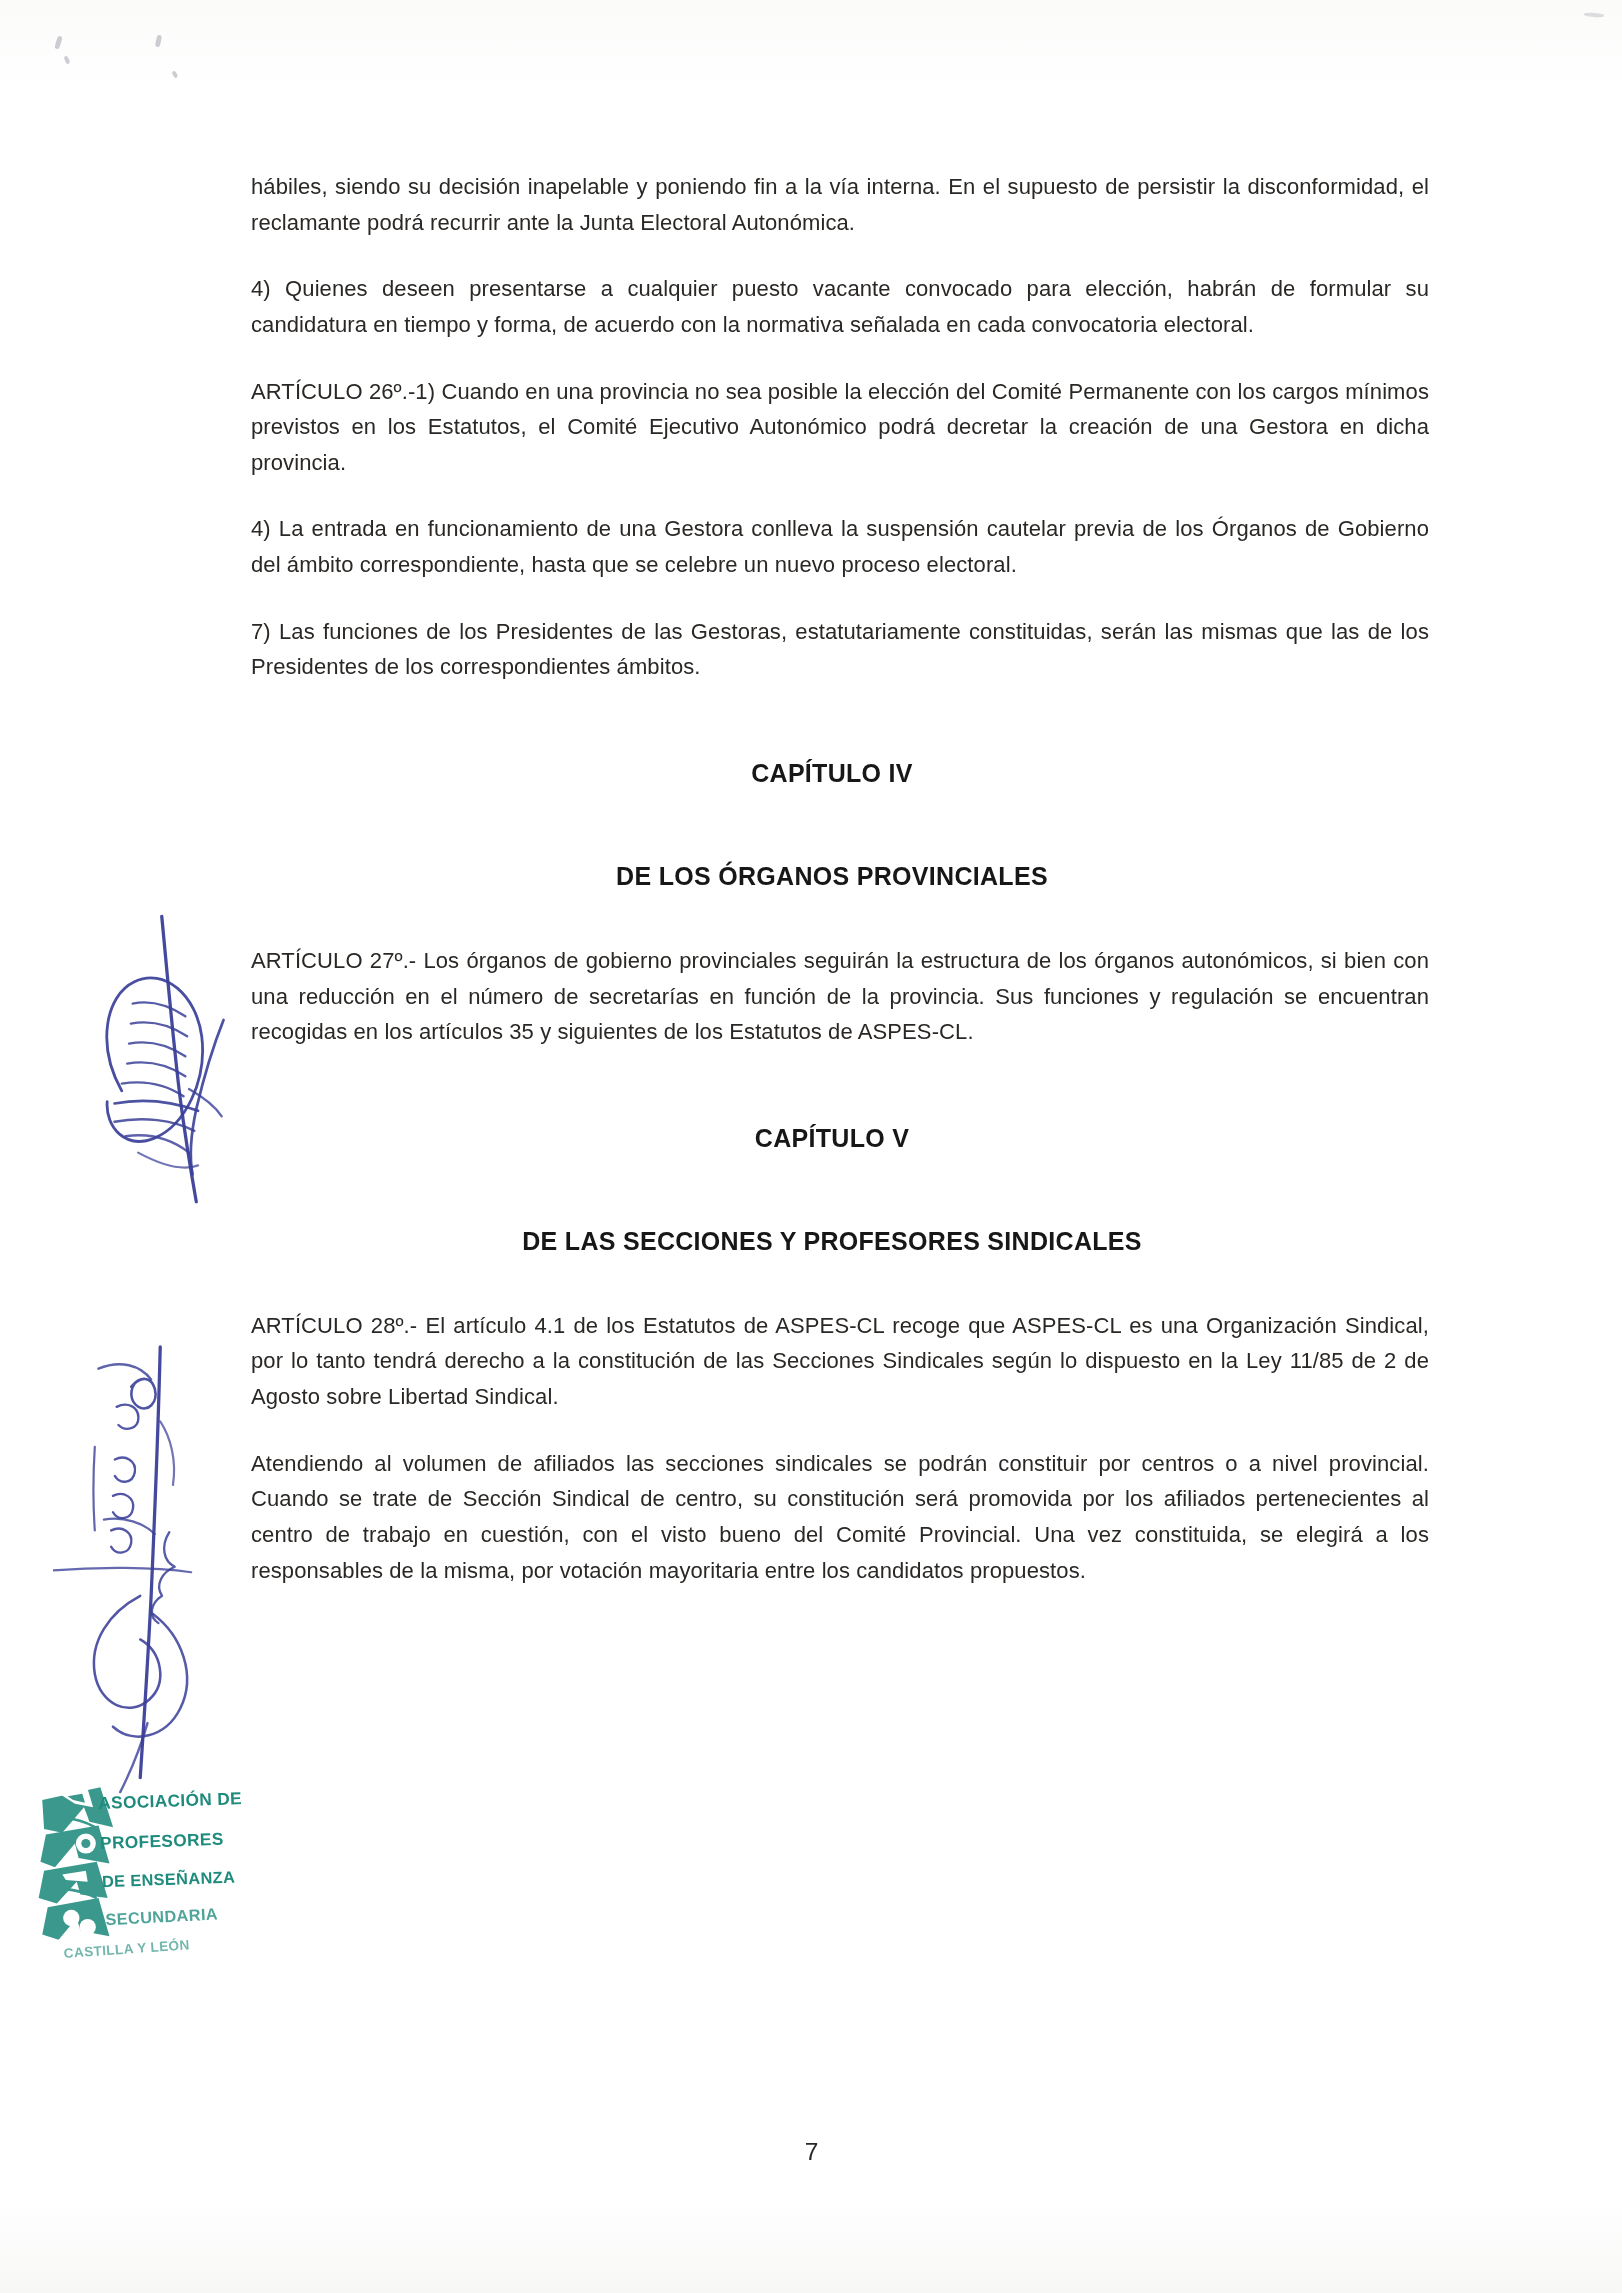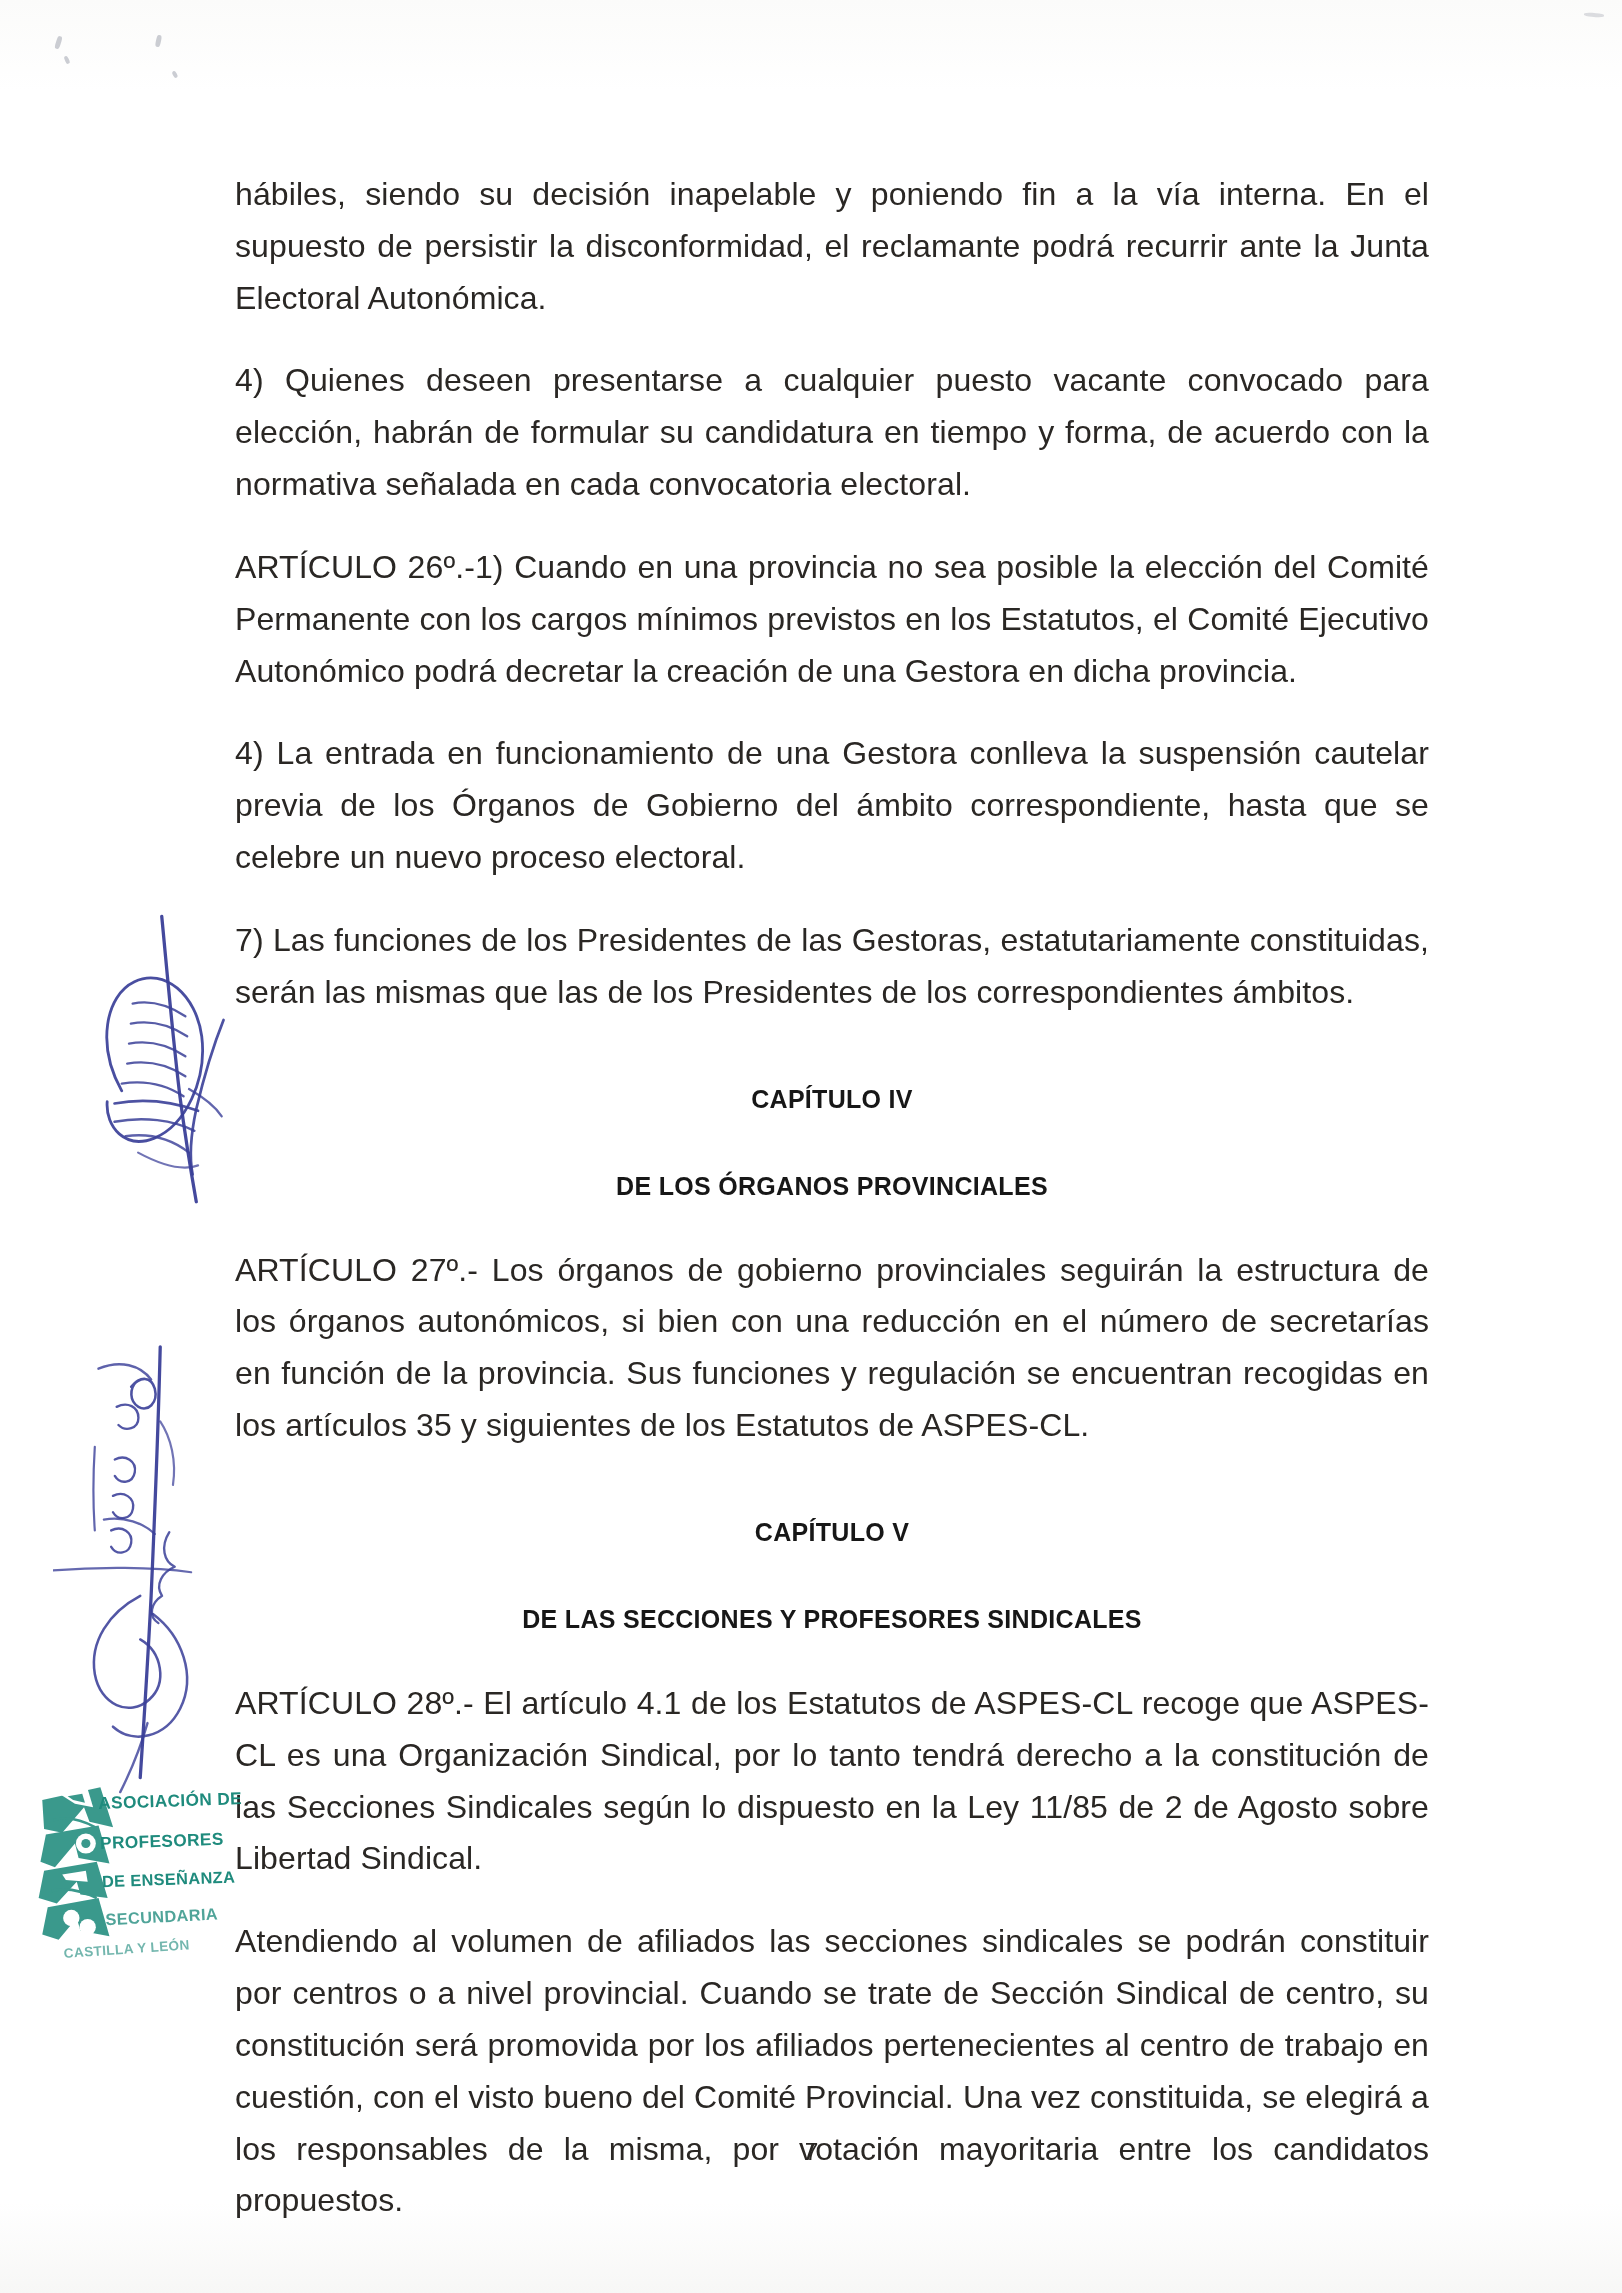--- a/index.html
+++ b/index.html
@@ -39,31 +39,31 @@
 
   
   #text-column {
     position: absolute;
     left: 235px;
     top: 169px;
     width: 1194px;
   }
 
   p.body-par {
-    margin: 0 0 31px 0;
-    font-size: 32px;
+    margin: 0 0 31px 16px;
+    font-size: 22px;
     line-height: 1.62;
     text-align: justify;
     text-justify: inter-word;
     color: #2a2724;
     letter-spacing: 0.1px;
   }
 
   h2.chapter {
-    margin: 8px;
+    margin: 16px;
     font-size: 25px;
     font-weight: bold;
     text-align: center;
     letter-spacing: 0.3px;
     color: #171717;
   }
 
   .gap-lg  { height: 42px; }
   .gap-md  { height: 36px; }
   .gap-sm  { height: 27px; }

